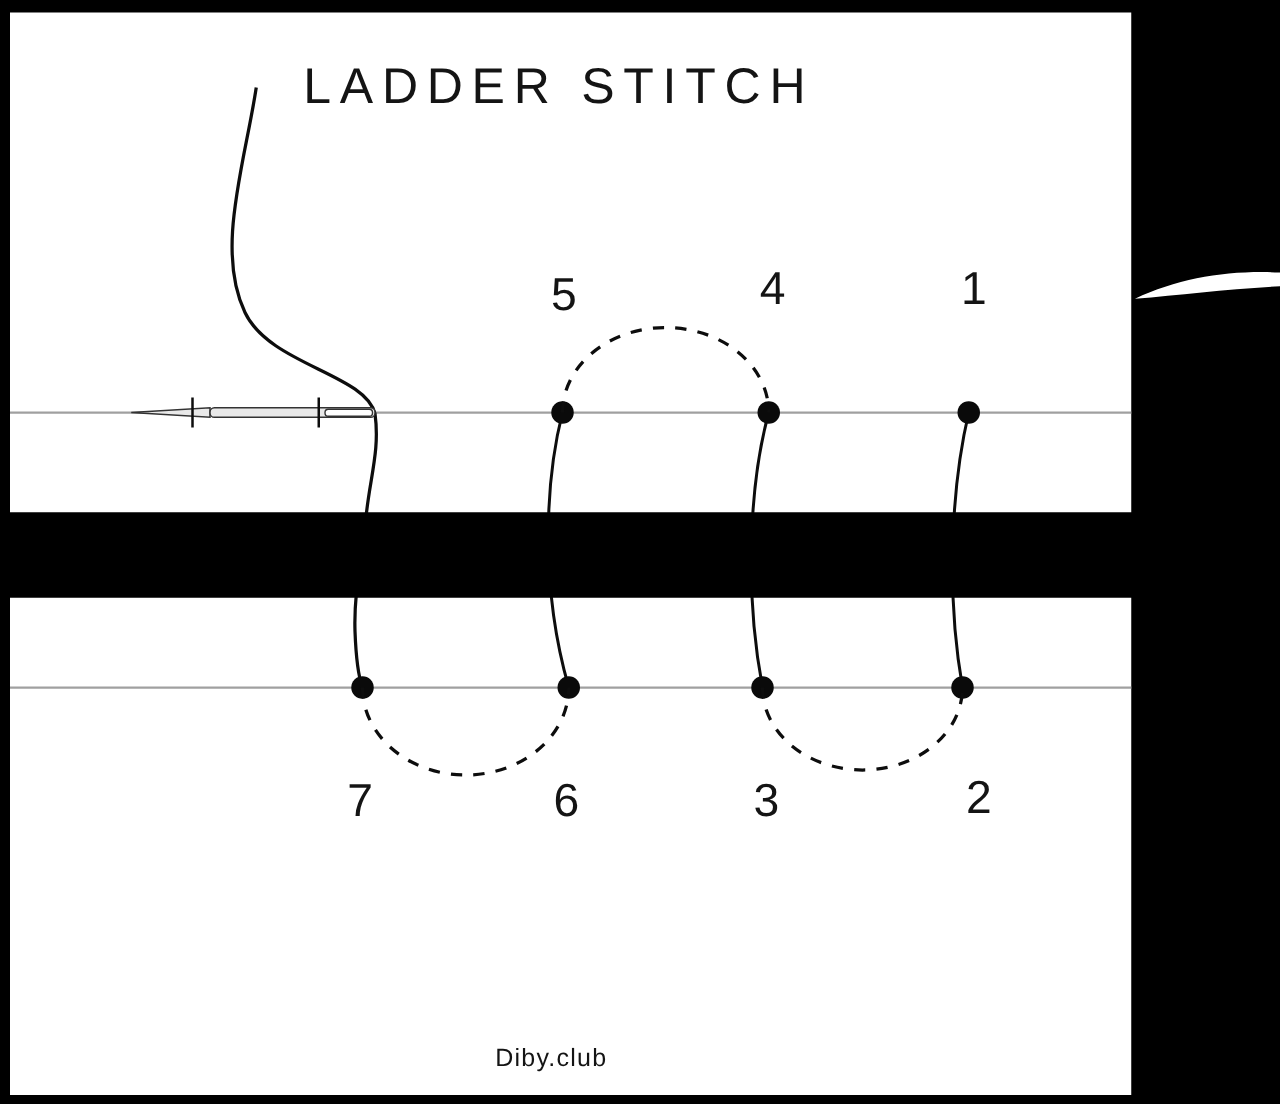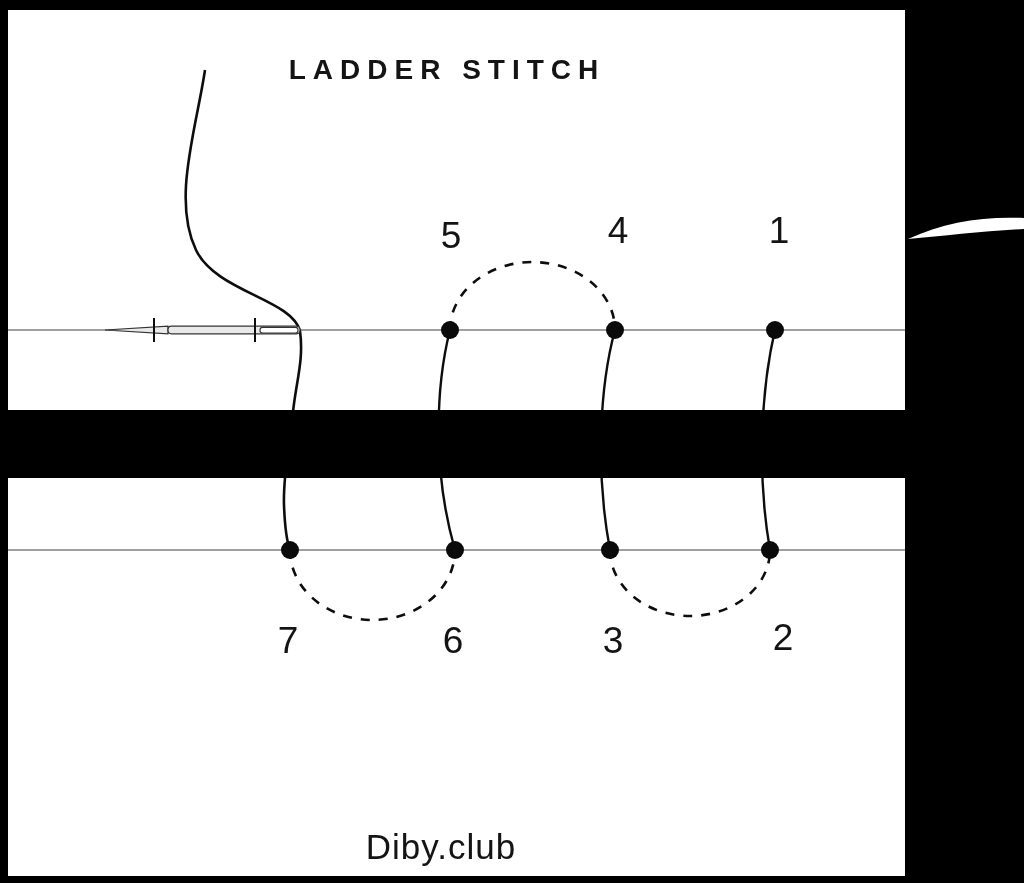--- a/index.html
+++ b/index.html
@@ -22,30 +22,30 @@
   }
   .label {
     position: absolute;
     transform: translate(-50%, -50%);
     color: #141414;
     font-weight: 300;
     white-space: nowrap;
     user-select: none;
   }
   .title {
-    font-size: 28px;
+    font-size: 40px;
     letter-spacing: 7px;
-    font-weight: 700;
+    font-weight: 400;
   }
   .num {
     font-size: 37px;
     font-weight: 300;
   }
   .brand {
-    font-size: 35px;
+    font-size: 20px;
     letter-spacing: 1px;
     font-weight: 400;
   }
 </style>
 </head>
 <body>
 
 <div class="stage">
 
   <svg width="1024" height="883" viewBox="0 0 1024 883">

